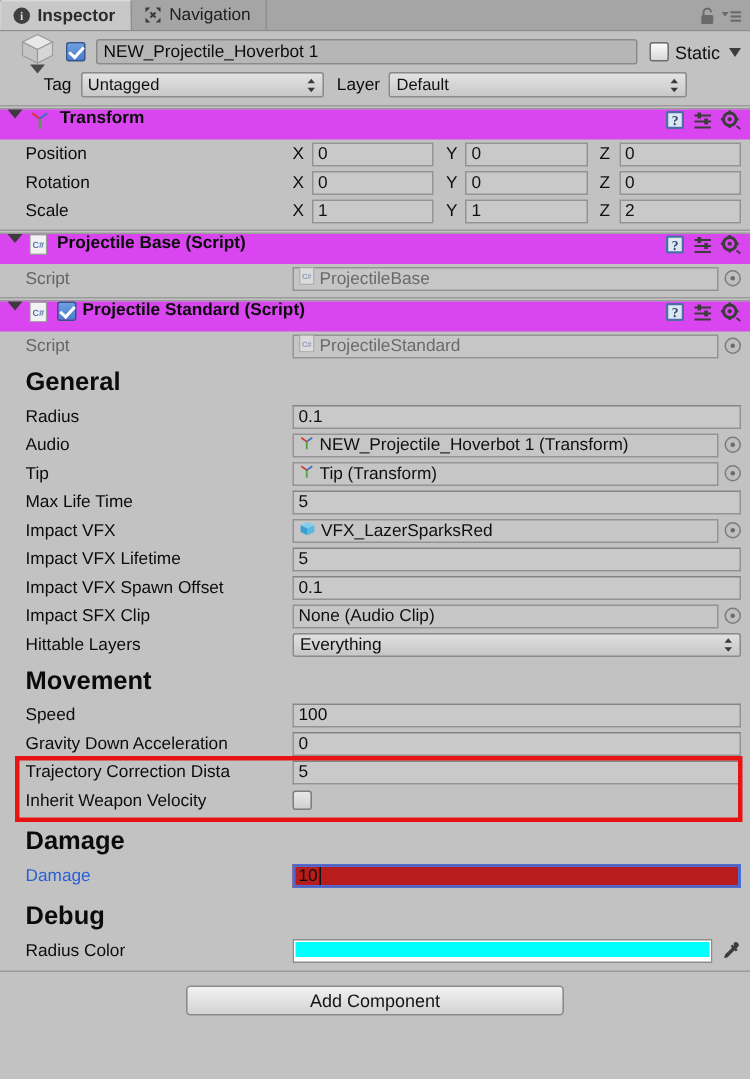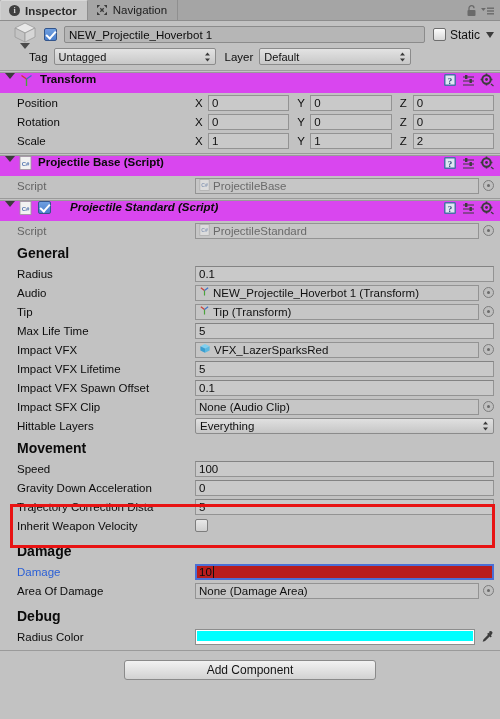--- a/index.html
+++ b/index.html
@@ -265,21 +265,21 @@
     background: #c9c9c9;
     border: 1px solid #939393;
     display: flex; align-items: center;
     padding: 0 3px; font-size: 11.5px;
     min-width: 0;
   }
   .vec .gap { width: 8px; flex: none; }
 
   .section-head {
     font-weight: bold;
-    font-size: 14px;
+    font-size: 17px;
     padding: 5px 0 3px 17px;
     color: #0b0b0b;
   }
 
   .dropdown-field {
     flex: 1; height: 16px;
     background: linear-gradient(#e0e0e0,#c6c6c6);
     border: 1px solid #8b8b8b;
     border-radius: 2px;
     display: flex; align-items: center;
@@ -385,21 +385,21 @@
     </div>
     <div class="go-row2">
       <span class="lbl">Tag</span>
       <div class="dropdown" style="width:162px; margin-left:6px;">
         <span>Untagged</span>
         <svg class="dd-arrows" viewBox="0 0 7 11">
           <path d="M3.5 1L6 4H1zM3.5 10L6 7H1z" fill="#3a3a3a"></path>
         </svg>
       </div>
       <span class="lbl" style="margin-left:9px;">Layer</span>
-      <div class="dropdown" style="width:152px; margin-left:6px;">
+      <div class="dropdown" style="width:199px; margin-left:6px;">
         <span>Default</span>
         <svg class="dd-arrows" viewBox="0 0 7 11">
           <path d="M3.5 1L6 4H1zM3.5 10L6 7H1z" fill="#3a3a3a"></path>
         </svg>
       </div>
     </div>
   </div>
 
   <div class="comp">
     <div class="comp-header">
@@ -552,21 +552,21 @@
   <div class="comp">
     <div class="comp-header">
       <div class="foldout"></div>
       <span>
         <svg class="cs-icon" viewBox="0 0 13 14">
           <rect x="1" y="0.5" width="11" height="13" fill="#f2f2f2" stroke="#9a9a9a" stroke-width="0.8"></rect>
           <text x="6.5" y="9.5" font-size="6" text-anchor="middle" fill="#5577b0" font-family="sans-serif" font-weight="bold">C#</text>
         </svg>
       </span>
       <div class="cb checked" style="margin-left:6px;"></div>
-      <span class="comp-title" style="margin-left:19px;font-style:italic;">Projectile Standard (Script)</span>
+      <span class="comp-title" style="margin-left:4px;">Projectile Standard (Script)</span>
       <div class="comp-header-icons">
         <span>
           <svg class="ic-help" viewBox="0 0 14 14">
             <rect x="1" y="1" width="12" height="12" rx="1.5" fill="#4a6fa8"></rect>
             <rect x="2.5" y="2.5" width="9" height="9" fill="#dfe7f2"></rect>
             <text x="7" y="10.5" font-size="9" font-family="serif" text-anchor="middle" fill="#2d4a78" font-weight="bold">?</text>
           </svg>
         </span>
         <span>
           <svg class="ic-preset" viewBox="0 0 13 13">
@@ -724,27 +724,20 @@
     <div class="section-head" style="padding-top:8px;">Damage</div>
 
     <div class="prow">
       <span class="plabel blue">Damage</span>
       <div class="field focused">
         <span>10</span>
           <span class="caret"></span>
       </div>
     </div>
 
-    <div class="prow">
-      <span class="plabel">Area Of Damage</span>
-      <div class="obj-field">
-        <span class="txt">None (Damage Area)</span>
-      </div>
-      <div class="obj-dot"></div>
-    </div>
 
     <div class="section-head" style="padding-top:8px;">Debug</div>
 
     <div class="prow" style="margin-bottom:4px;">
       <span class="plabel">Radius Color</span>
       <div class="color-field">
         <div class="color-main" style="background: rgb(0, 255, 255);"></div>
         <div class="color-alpha"></div>
       </div>
       <span>

